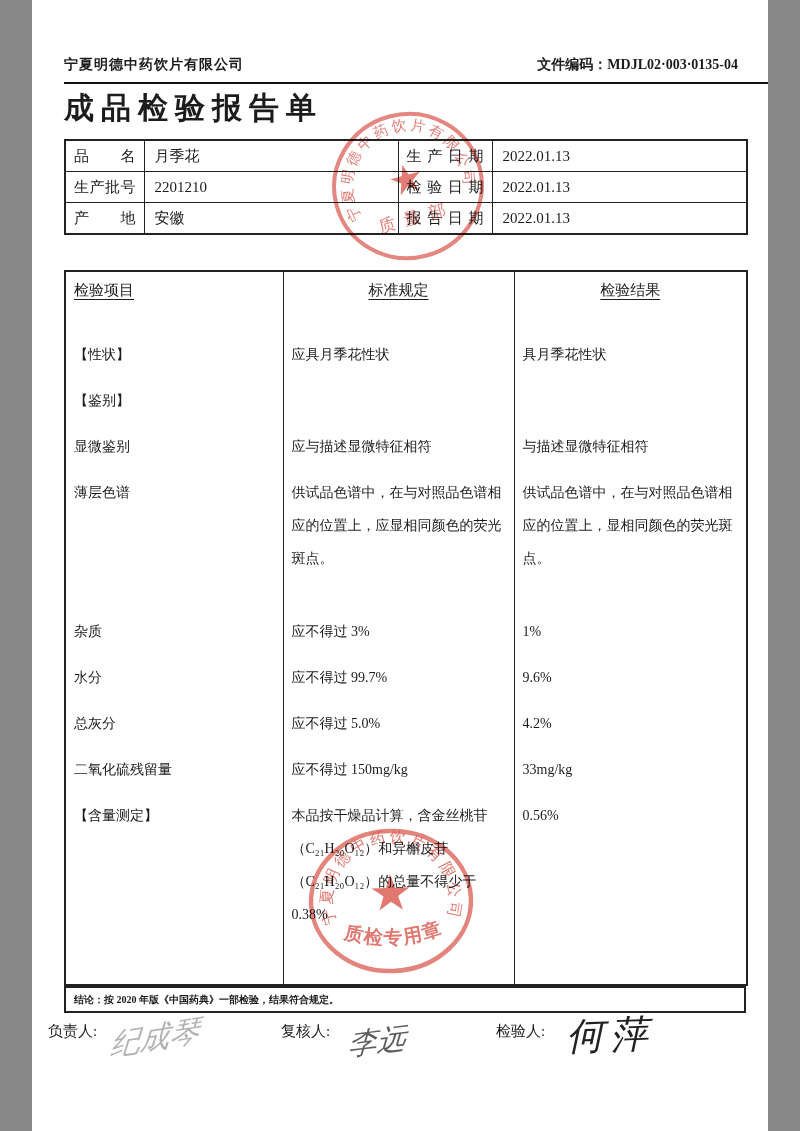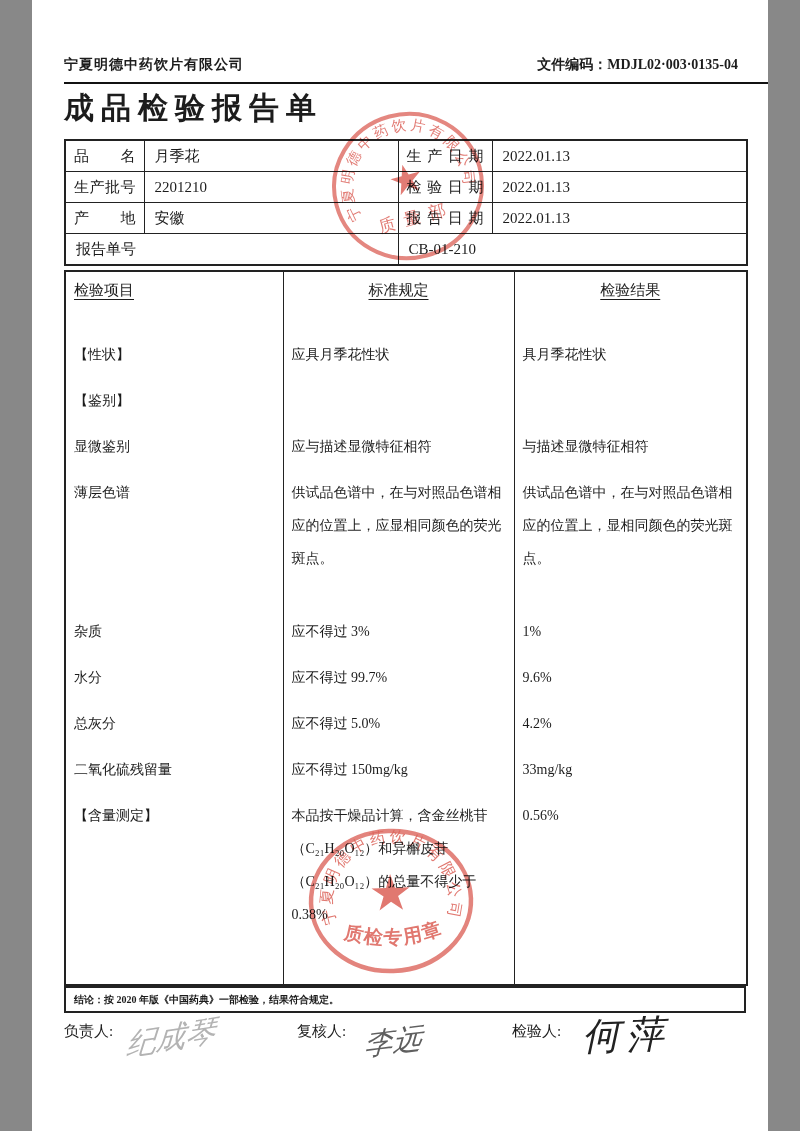--- a/index.html
+++ b/index.html
@@ -43,21 +43,21 @@
   .insp-table .hrow .h-std,.insp-table .hrow .h-res{text-align:center;}
   .insp-table .hrow span{text-decoration:underline;text-underline-offset:4px;}
   .insp-table .filler td{height:auto;}
   
   .conclusion-box{
     position:absolute;left:32px;top:986px;width:682px;height:27px;
     border:2px solid #222;box-sizing:border-box;
     font-size:10px;font-weight:600;line-height:23px;padding-left:8px;
   }
   
-  .sig-row{position:absolute;left:32px;top:1018px;width:700px;height:70px;font-size:15px;}
+  .sig-row{position:absolute;left:16px;top:1018px;width:700px;height:70px;font-size:15px;}
   .sig-label{position:absolute;top:4px;}
   .sig-label.l1{left:0;}
   .sig-label.l2{left:233px;}
   .sig-label.l3{left:448px;}
   .sig{position:absolute;font-style:italic;white-space:nowrap;}
   .sig.s1{left:62px;top:0px;font-size:30px;color:#b3b3b3;transform:rotate(-9deg) skewX(-14deg);}
   .sig.s2{left:300px;top:4px;font-size:29px;color:#5f5f5f;transform:rotate(-7deg) skewX(-10deg);}
   .sig.s3{left:518px;top:-8px;font-size:38px;color:#222;transform:rotate(-2deg);letter-spacing:6px;}
   
   .stamp{position:absolute;pointer-events:none;mix-blend-mode:multiply;opacity:.85;}
@@ -93,24 +93,20 @@
       <td class="val">2201210</td>
       <td class="lbl">检验日期</td>
       <td class="val">2022.01.13</td>
     </tr>
     <tr>
       <td class="lbl">产地</td>
       <td class="val">安徽</td>
       <td class="lbl">报告日期</td>
       <td class="val">2022.01.13</td>
     </tr>
-    <tr>
-      <td class="val" colspan="2" style="text-align:left">报告单号</td>
-      <td class="val" colspan="2">CB-01-210</td>
-    </tr>
   </tbody>
     </table>
 
   <table class="insp-table">
     <colgroup>
         <col style="width:218px">
         <col style="width:231px">
         <col style="width:233px">
       </colgroup>
     <tbody>

